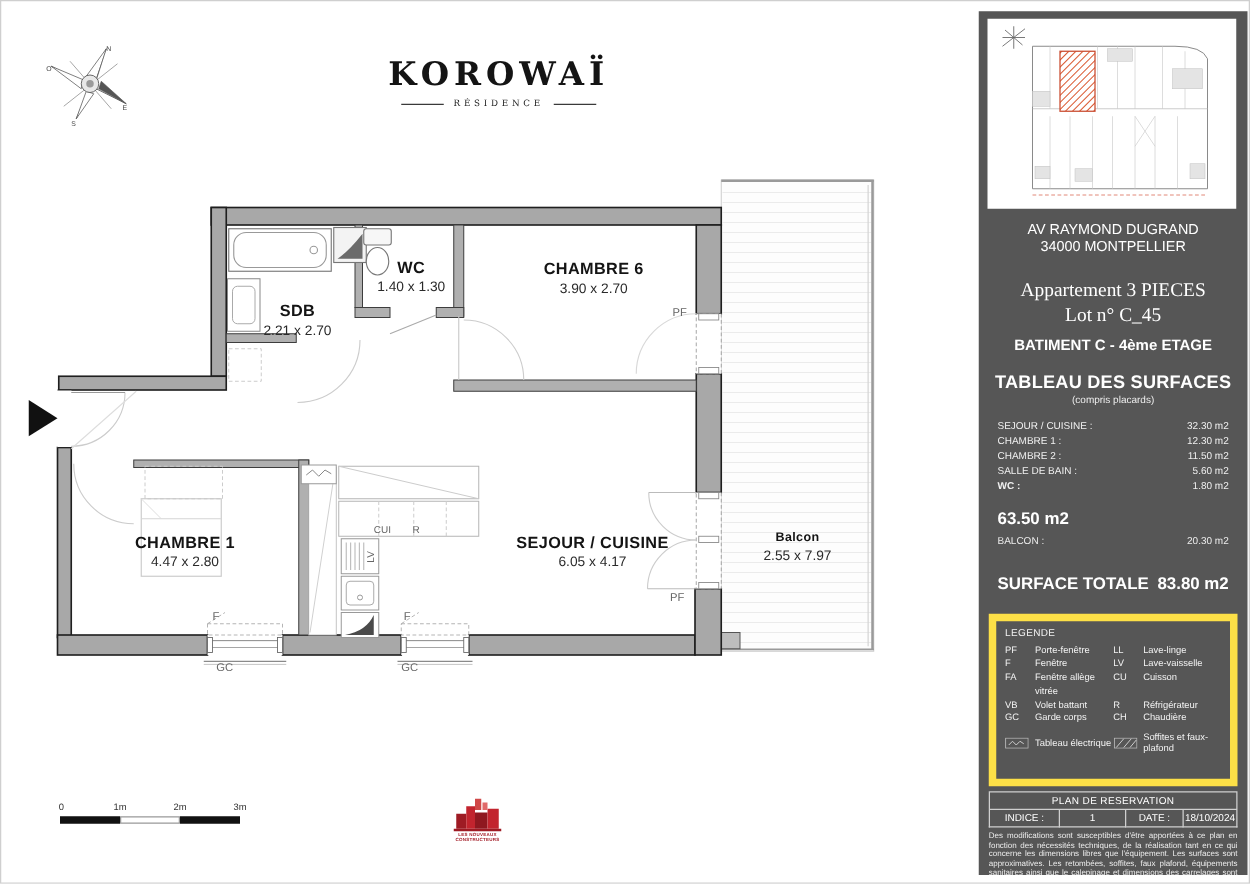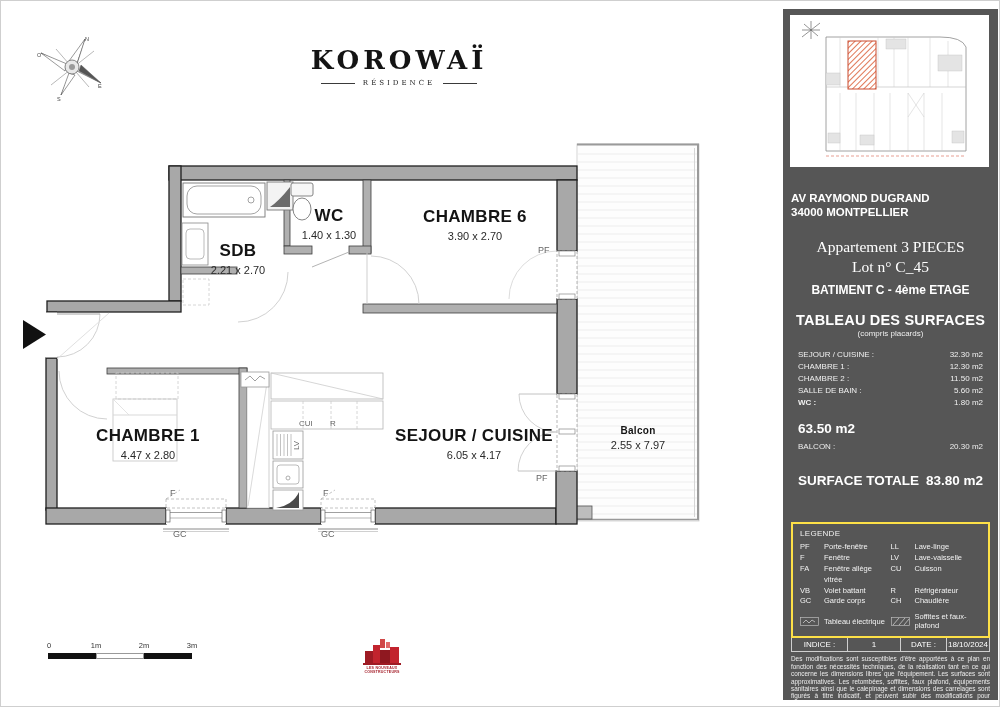--- a/index.html
+++ b/index.html
@@ -2,21 +2,21 @@
 <html><head>
 <meta charset="utf-8">
 <style>
   html,body{margin:0;padding:0;background:#e9e9e9;}
   *{box-sizing:border-box;}
   .page{position:relative;width:1000px;height:707px;background:#ffffff;border:1px solid #cfcfcf;
         font-family:"Liberation Sans",sans-serif;overflow:hidden;}
   .abs{position:absolute;}
   
   .room-label{position:absolute;transform:translate(-50%,0);text-align:center;color:#141414;z-index:5;white-space:nowrap;}
-  .room-label .rname{font-weight:bold;font-size:17px;letter-spacing:.3px;}
+  .room-label .rname{font-weight:bold;font-size:13px;letter-spacing:.3px;}
   .room-label .rdims{font-size:11px;margin-top:3px;color:#2a2a2a;}
   .anno{position:absolute;font-size:9px;color:#666;z-index:5;white-space:nowrap;}
   .anno.rot{transform:rotate(-90deg);transform-origin:center;}
   
   .brand{position:absolute;left:308px;top:44px;width:180px;text-align:center;z-index:5;}
   .brand .bname{font-family:"DejaVu Serif","Liberation Serif",serif;font-size:26px;font-weight:600;
                 letter-spacing:4px;color:#141414;}
   .brand .bsub{display:flex;align-items:center;justify-content:center;gap:8px;margin-top:4px;}
   .brand .bsub .ln{width:34px;height:1px;background:#3a3a3a;}
   .brand .bsub .txt{font-size:7px;letter-spacing:3px;color:#222;font-family:"DejaVu Serif","Liberation Serif",serif;}
@@ -30,32 +30,32 @@
   
   .lnc{position:absolute;left:356px;top:634px;width:50px;text-align:center;z-index:5;}
   .lnc .txt{font-size:3.6px;font-weight:bold;color:#a31c27;line-height:1.25;margin-top:1px;letter-spacing:.2px;}
   .tds{position:absolute;left:425px;top:634px;width:110px;text-align:center;z-index:5;}
   .tds .circ{width:17px;height:17px;border:1.6px solid #9aa0a6;border-radius:50% 46% 52% 48%;margin:0 auto;}
   .tds .txt{font-size:11px;color:#4a4f54;letter-spacing:2.2px;margin-top:5px;font-weight:500;}
   
   .panel{position:absolute;left:782px;top:8px;width:215px;height:691px;background:#565656;color:#fff;
          padding:6px 8px;z-index:6;overflow:hidden;}
   .miniplan{width:199px;height:152px;background:#fff;margin-left:-1px;}
-  .addr{text-align:left;font-weight:bold;font-size:11.5px;line-height:1.25;margin-top:20px;}
+  .addr{text-align:center;font-weight:normal;font-size:11.5px;line-height:1.25;margin-top:5px;}
   .apt{text-align:center;font-size:15.5px;line-height:1.3;margin-top:17px;font-family:Liberation Serif, serif;}
   .bat{text-align:center;font-weight:bold;font-size:12px;margin-top:6px;}
   .tds-title{text-align:center;font-weight:bold;font-size:14.5px;margin-top:15px;letter-spacing:.2px;}
   .tds-sub{text-align:center;font-size:8px;margin-top:1px;color:#eee;}
   .surf{margin-top:11px;padding:0 7px;font-size:8px;color:#f0f0f0;}
   .surf .row{display:flex;justify-content:space-between;line-height:1.5;}
   .bigrow{display:flex;justify-content:space-between;padding:0 7px;font-weight:bold;font-size:13.5px;}
   .hab{margin-top:12px;}
   .balc{display:flex;justify-content:space-between;padding:0 7px;font-size:8px;color:#ececec;margin-top:6px;}
   .tot{margin-top:22px;}
-  .legend{margin-top:34px;border:2px solid #fde047;padding:5px 7px 6px;font-size:7.5px;color:#f2f2f2;}
+  .legend{margin-top:17px;border:6px solid #fde047;padding:5px 7px 20px;font-size:7.5px;color:#f2f2f2;}
   .legend .ltitle{font-size:8px;margin-bottom:4px;letter-spacing:.3px;}
   .lgrid{display:grid;grid-template-columns:24px 1fr 24px 1fr;line-height:1.45;}
   .licons{display:grid;grid-template-columns:24px 1fr 24px 1fr;margin-top:5px;align-items:center;}
   .resa{border:1px solid #cfcfcf;text-align:center;font-size:8px;padding:2px 0;margin-top:4px;letter-spacing:.3px;}
   .idrow{display:grid;grid-template-columns:57px 53px 46px 1fr;font-size:8px;text-align:center;}
   .idrow div{border:1px solid #cfcfcf;border-top:none;padding:2px 0;}
   .idrow div + div{border-left:none;}
   .disc{font-size:6.4px;line-height:1.16;text-align:justify;color:#ededed;margin-top:3px;}
 </style>
 </head>
@@ -450,20 +450,21 @@
         <svg width="19" height="9" viewBox="0 0 19 9">
           <rect x="0.5" y="0.5" width="18" height="8" fill="none" stroke="#bbb" stroke-width="0.7"></rect>
           <line x1="2" y1="8" x2="8" y2="1" stroke="#ccc" stroke-width="0.8"></line>
           <line x1="8" y1="8" x2="14" y2="1" stroke="#ccc" stroke-width="0.8"></line>
           <line x1="13" y1="8" x2="18" y2="2" stroke="#ccc" stroke-width="0.8"></line>
         </svg>
         <span>Soffites et faux-plafond</span>
       </div>
     </div>
 
+    <div class="resa">PLAN DE RESERVATION</div>
     <div class="idrow">
       <div>INDICE :</div>
       <div>1</div>
       <div>DATE :</div>
       <div>18/10/2024</div>
     </div>
 
     <div class="disc">Des modifications sont susceptibles d'être apportées à ce plan en fonction des nécessités techniques, de la réalisation tant en ce qui concerne les dimensions libres que l'équipement. Les surfaces sont approximatives. Les retombées, soffites, faux plafond, équipements sanitaires ainsi que le calepinage et dimensions des carrelages sont figurés à titre indicatif, et peuvent subir des modifications pour impératif technique. Les appareils ménagers ne sont pas fournis. Les volets roulants seront prévus conformément à la notice de vente. Les coffres de volet roulant ne sont pas représentés et seront débordants à l'intérieur. La hauteur des seuils au droit des porte-fenêtres sur balcons ou terrasses pourra varier de 5 à 35 cm à partir du sol intérieur. La hauteur entre le jardin et la terrasse pourra varier entre 0 et 60 cm. Les jardins ne seront pas nécessairement plats et pourront comporter des talus et des pentes.</div>
   </div>
 

